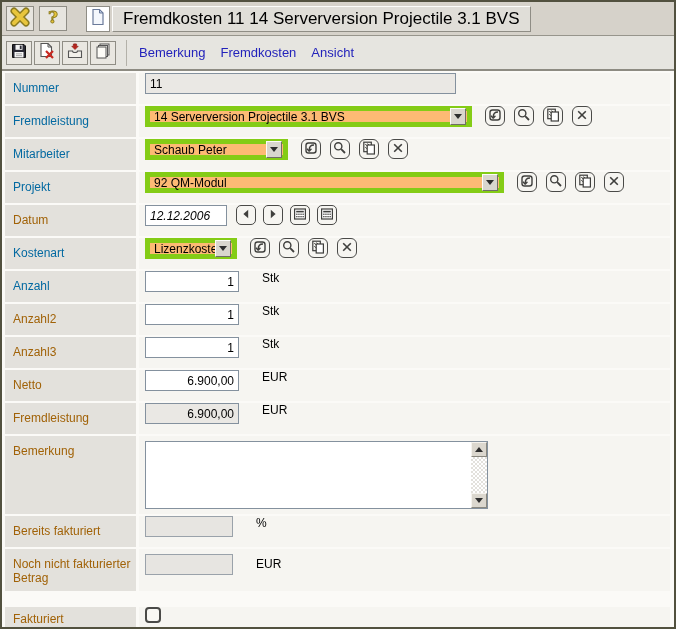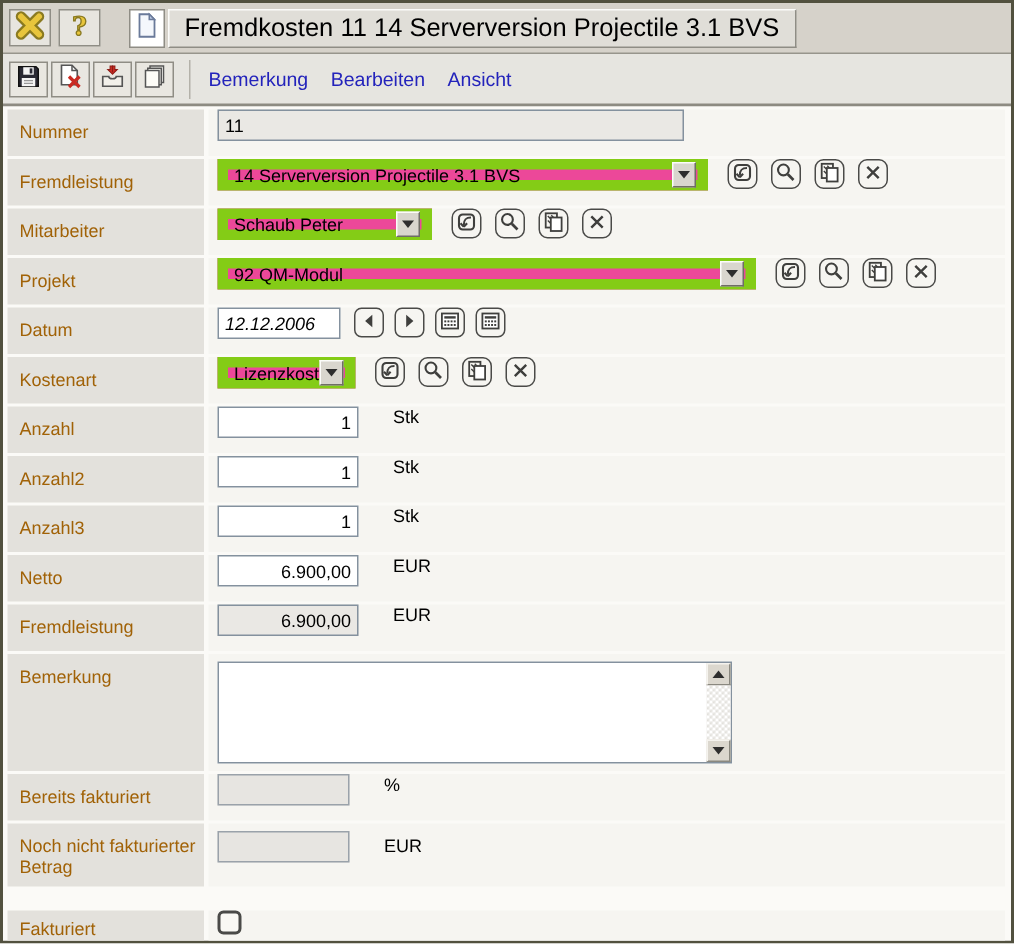--- a/index.html
+++ b/index.html
@@ -18,34 +18,34 @@
   .menu{display:flex;gap:15px;font-size:13px;}
   .menu span{color:#2323bb;cursor:pointer;}
 
   
   .form{padding:2px 4px 0 3px;background:#fbfaf7;}
   .row{display:flex;gap:3px;margin-bottom:2px;height:31px;}
   .row.h-ta{height:78px;}
   .row.h-2l{height:42px;}
   .row.h-cb{height:26px;margin-top:16px;}
   .lbl{width:131px;box-sizing:border-box;background:#e3e1dc;font-size:12px;color:#a16207;padding:8px 4px 0 8px;line-height:14px;flex:none;}
-  .lbl.req{color:#a16207;}
+  .lbl.req{color:#0369a1;}
   .fld{flex:1;background:#f6f5f1;display:flex;align-items:flex-start;padding:0 6px;min-width:0;}
   .fld.top{align-items:flex-start;padding-top:5px;}
 
   input,textarea{font-family:"Liberation Sans","DejaVu Sans",sans-serif;}
   .inp{height:21px;box-sizing:border-box;border:1px solid #84919e;background:#fff;font-size:12px;padding:2px 4px;}
   .inp.num{width:94px;text-align:right;}
   .inp.ro{background:#eae8e4;}
   .inp.ro-s{width:88px;background:#e7e5e1;border-color:#9aa2aa;}
   .inp.wide{width:311px;}
   .inp.date{width:82px;font-style:italic;}
   .unit{font-size:12px;color:#000;margin-left:23px;}
 
-  .select{height:21px;box-sizing:border-box;border:7px solid #84cc16;background:#ec4899;display:flex;align-items:center;cursor:pointer;flex:none;}
+  .select{height:21px;box-sizing:border-box;border:5px solid #84cc16;background:#fdba74;display:flex;align-items:center;cursor:pointer;flex:none;}
   .select .txt{flex:1;font-size:12px;padding:0 4px;white-space:nowrap;overflow:hidden;}
   .select .arw{width:16px;height:17px;box-sizing:border-box;background:#d9d6ce;border:1px solid;border-color:#fcfcfa #6f6d66 #6f6d66 #fcfcfa;margin-right:1px;display:flex;align-items:center;justify-content:center;flex:none;}
   .tri-dn{width:0;height:0;border-left:4px solid transparent;border-right:4px solid transparent;border-top:5px solid #2e2e2e;}
   .tri-up-s{width:0;height:0;border-left:4px solid transparent;border-right:4px solid transparent;border-bottom:5px solid #2e2e2e;}
 
   .abtn{width:20px;height:20px;box-sizing:border-box;border:1px solid #4a4a48;border-radius:6px;background:transparent;display:flex;align-items:center;justify-content:center;padding:0;margin-left:9px;cursor:pointer;flex:none;}
   .abtn.first{margin-left:13px;}
   .dbtn{width:20px;height:20px;box-sizing:border-box;border:1px solid #4a4a48;border-radius:5px;background:transparent;display:flex;align-items:center;justify-content:center;padding:0;margin-left:7px;cursor:pointer;flex:none;}
   .dbtn.first{margin-left:9px;}
 
@@ -166,21 +166,21 @@
         <svg width="18" height="18" viewBox="0 0 18 18">
           <rect x="6" y="2" width="9" height="11" fill="#fdfcf7" stroke="#555" stroke-width="1"></rect>
           <rect x="4.5" y="3.5" width="9" height="11" fill="#fdfcf7" stroke="#555" stroke-width="1"></rect>
           <rect x="3" y="5" width="9" height="11" fill="#fdfcf7" stroke="#555" stroke-width="1"></rect>
         </svg>
       </span>
     </button>
     <div class="tsep"></div>
     <nav class="menu">
       <span>Bemerkung</span>
-      <span>Bearbeiten</span>
+      <span>Fremdkosten</span>
       <span>Ansicht</span>
     </nav>
   </div>
 
   <div class="form">
 
     <div class="row">
       <div class="lbl req">Nummer</div>
       <div class="fld">
         <input class="inp ro wide" readonly="" value="11" style="">

